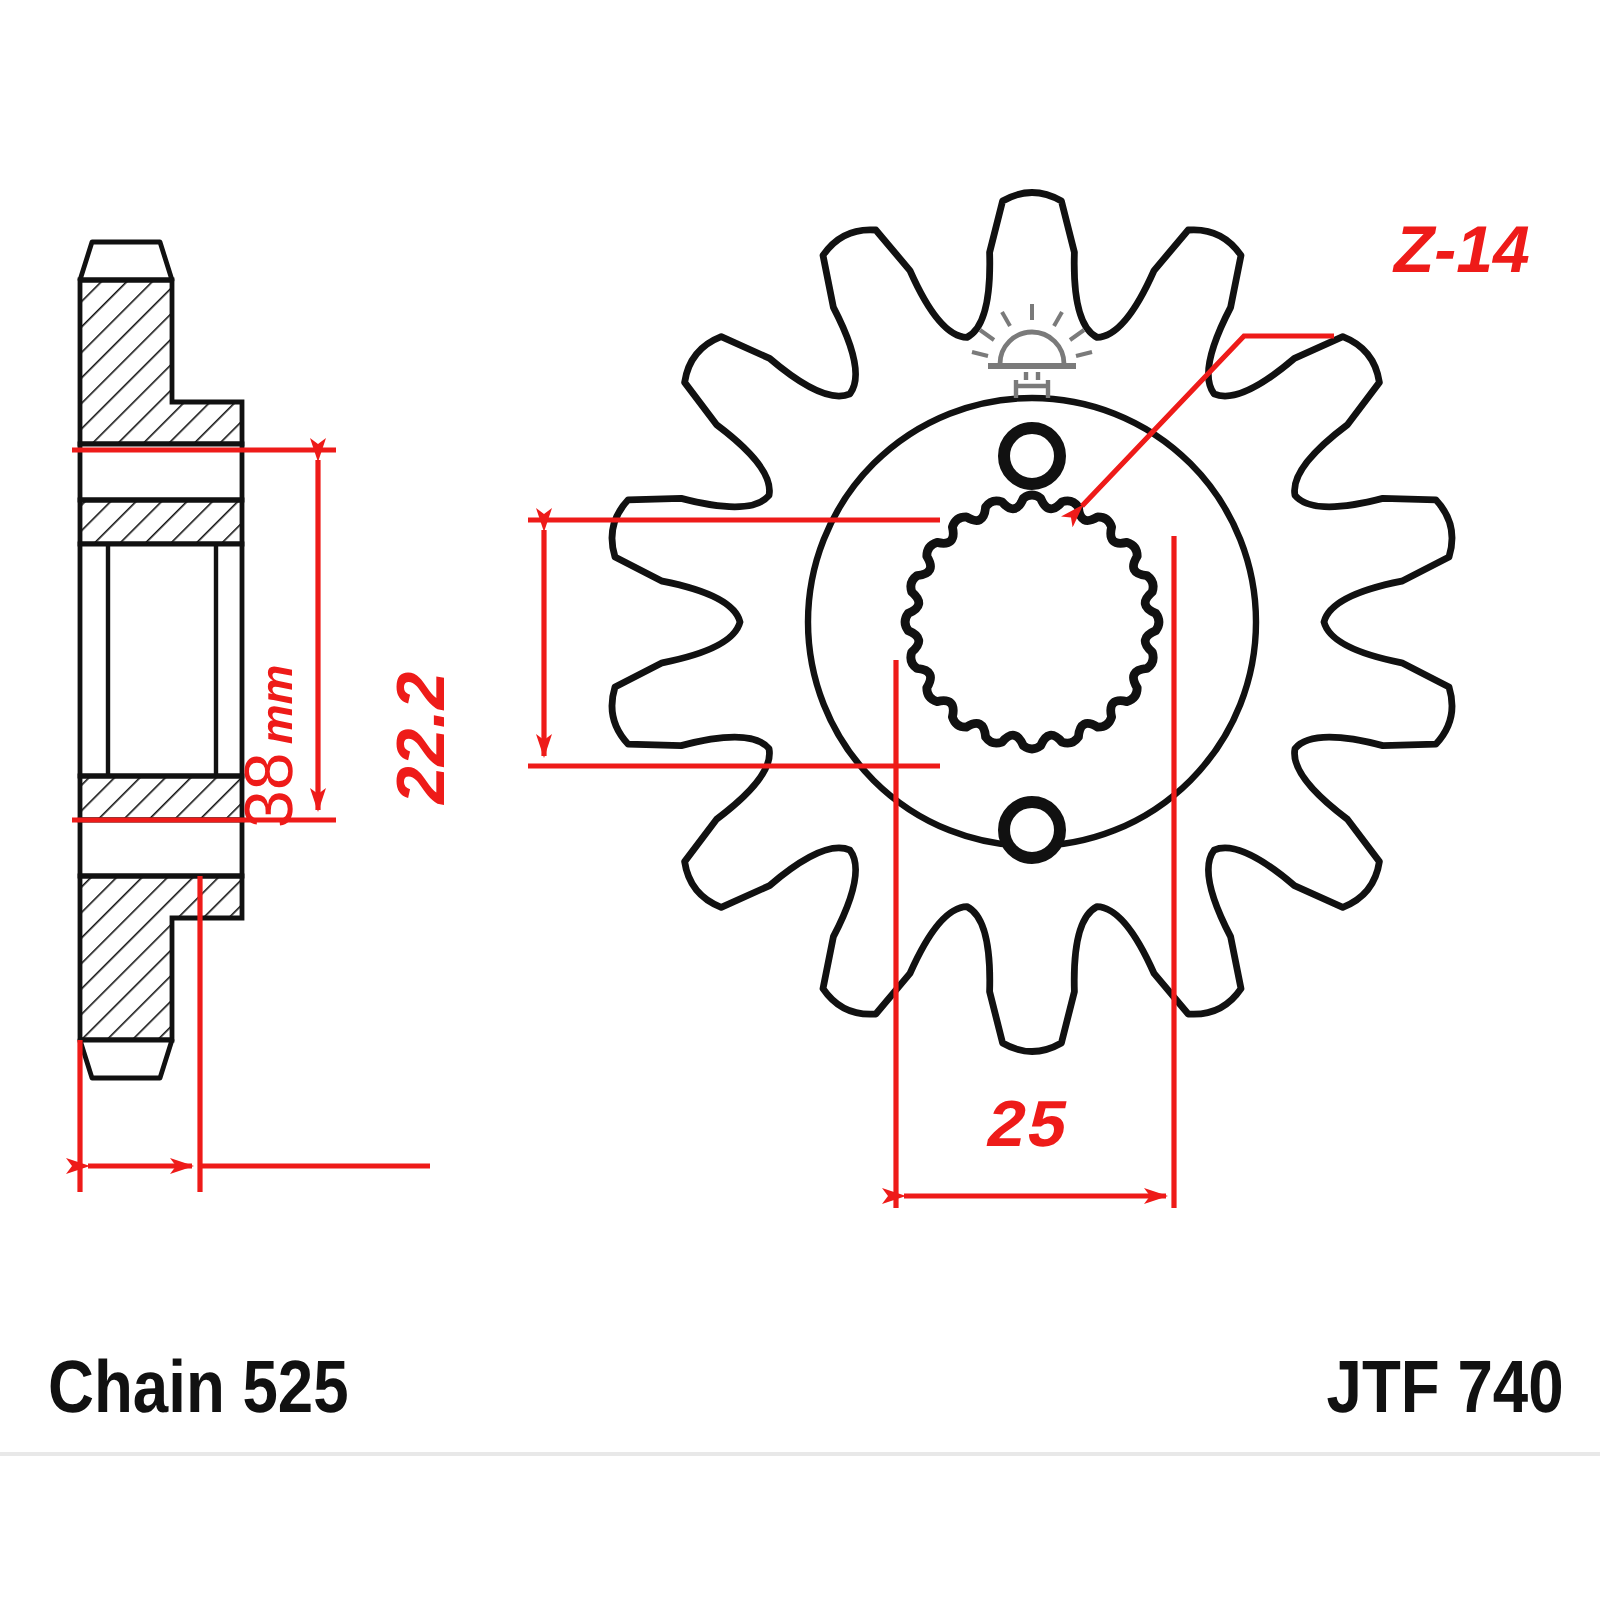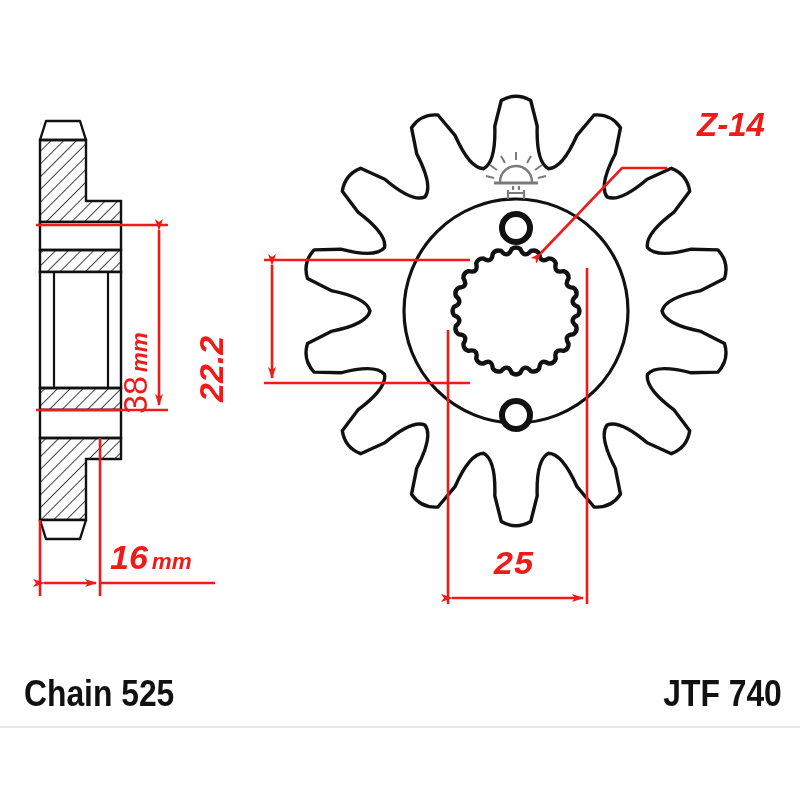--- a/index.html
+++ b/index.html
@@ -179,23 +179,20 @@
 
     <line x1="0" y1="727" x2="800" y2="727" stroke="#e8e8e8" stroke-width="2"></line>
   </svg>
 
   <div class="label-layer">
 
     <div class="txt dim rot90" id="d38" style="left:152px; top:380px;">
       <span>38</span><span class="unit">mm</span>
     </div>
 
-    <div class="txt dim" id="d16" style="left:110px; top:540px;">
-      <span class="dim-bold-italic">16</span><span class="unit">mm</span>
-    </div>
 
     <div class="txt dim rot90" id="d222" style="left:228px; top:368px;">
       <span class="dim-bold-italic">22.2</span>
     </div>
 
     <div class="txt dim" id="d25" style="left:493px; top:548px;">
       <span class="dim-bold-italic">25</span>
     </div>
 
     <div class="txt dim" id="dz14" style="left:672px; top:108px;margin-left:25px;">

